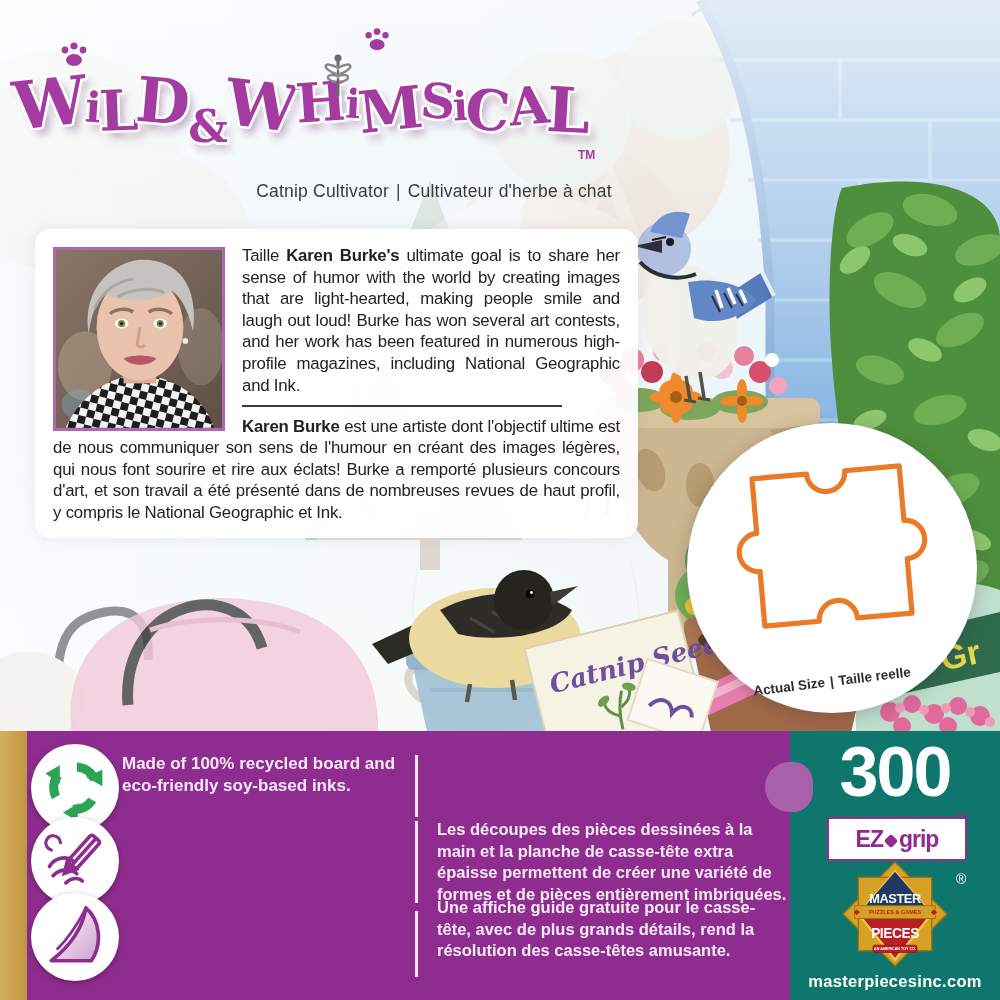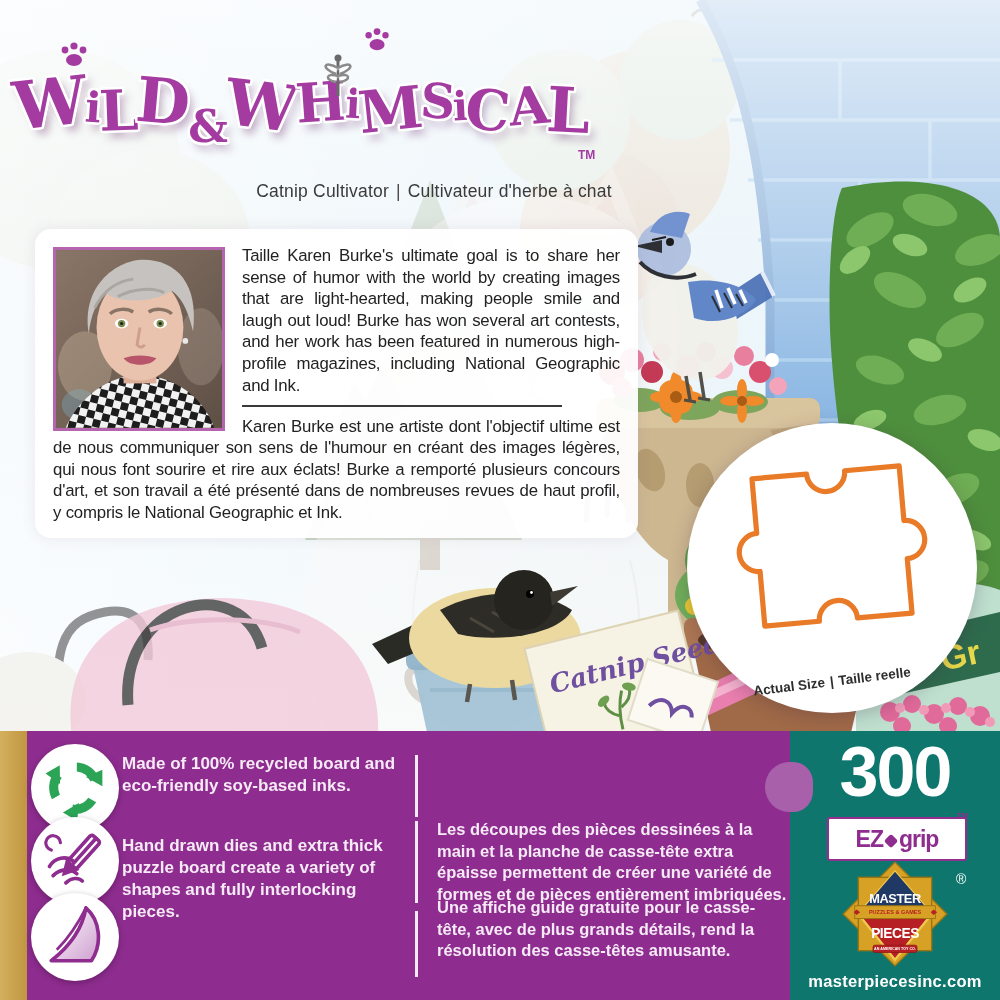--- a/index.html
+++ b/index.html
@@ -25,21 +25,21 @@
 
   
   .bio-card{position:absolute;left:35px;top:229px;width:603px;box-sizing:border-box;
             background:rgba(255,255,255,.94);border-radius:16px;padding:16px 18px 14px 18px;
             box-shadow:0 0 14px rgba(120,90,120,.12);}
   .bio-photo{float:left;width:172px;height:184px;margin:2px 17px 6px 0;
              border:3px solid #b564ae;box-sizing:border-box;background:#7c6a5c;}
   .bio-photo svg{display:block;width:100%;height:100%;}
   .bio-text{font-size:16.8px;line-height:21.6px;color:#222;text-align:justify;
             letter-spacing:-.2px;margin:0;}
-  .bio-text b{font-weight:400;}
+  .bio-text b{font-weight:700;}
   .bio-sep{overflow:hidden;height:1.5px;background:#3a3a3a;margin:9px 58px;}
   .bio-fr{margin-top:0;}
 
   
   .size-circle{position:absolute;left:687px;top:423px;width:290px;height:290px;border-radius:50%;
                background:#fff;box-shadow:0 4px 18px rgba(60,30,60,.25);}
   .size-circle svg{position:absolute;left:32px;top:10px;}
   .size-label{position:absolute;left:0;bottom:24px;width:100%;text-align:center;
               font-size:13.5px;font-weight:700;color:#2d2d2d;transform:rotate(-7deg);}
   .size-label .sep{margin:0 5px;}
@@ -553,21 +553,20 @@
           <path d="M -10 24 C -4 18 4 18 8 22"></path>
           <g transform="rotate(42)">
             <rect x="-6" y="-34" width="13" height="40" rx="3"></rect>
             <path d="M -6 6 L 7 6 L 0.5 18 Z" fill="#8e2d8f"></path>
             <path d="M 0.5 -34 L 0.5 6"></path>
           </g>
           <path d="M -26 -12 a 8 8 0 1 1 10 -8" stroke-width="3.5"></path>
         </g>
       </svg>
     </div>
-    <p class="feat-en fe2">Hand drawn dies and extra thick puzzle board create a variety of shapes and fully interlocking pieces.</p>
     <div class="vdiv vd2"></div>
     <p class="feat-fr ff2">Les découpes des pièces dessinées à la main et la planche de casse-tête extra épaisse permettent de créer une variété de formes et de pièces entièrement imbriquées.</p>
 
     <div class="feat-circle fc3">
       <svg width="62" height="62" viewBox="-34 -34 68 68">
         <defs>
           <linearGradient id="pg" x1="0" y1="0" x2="1" y2="1">
             <stop offset="0" stop-color="#ffffff"></stop>
               <stop offset="1" stop-color="#cf9fd0"></stop>
           </linearGradient>

